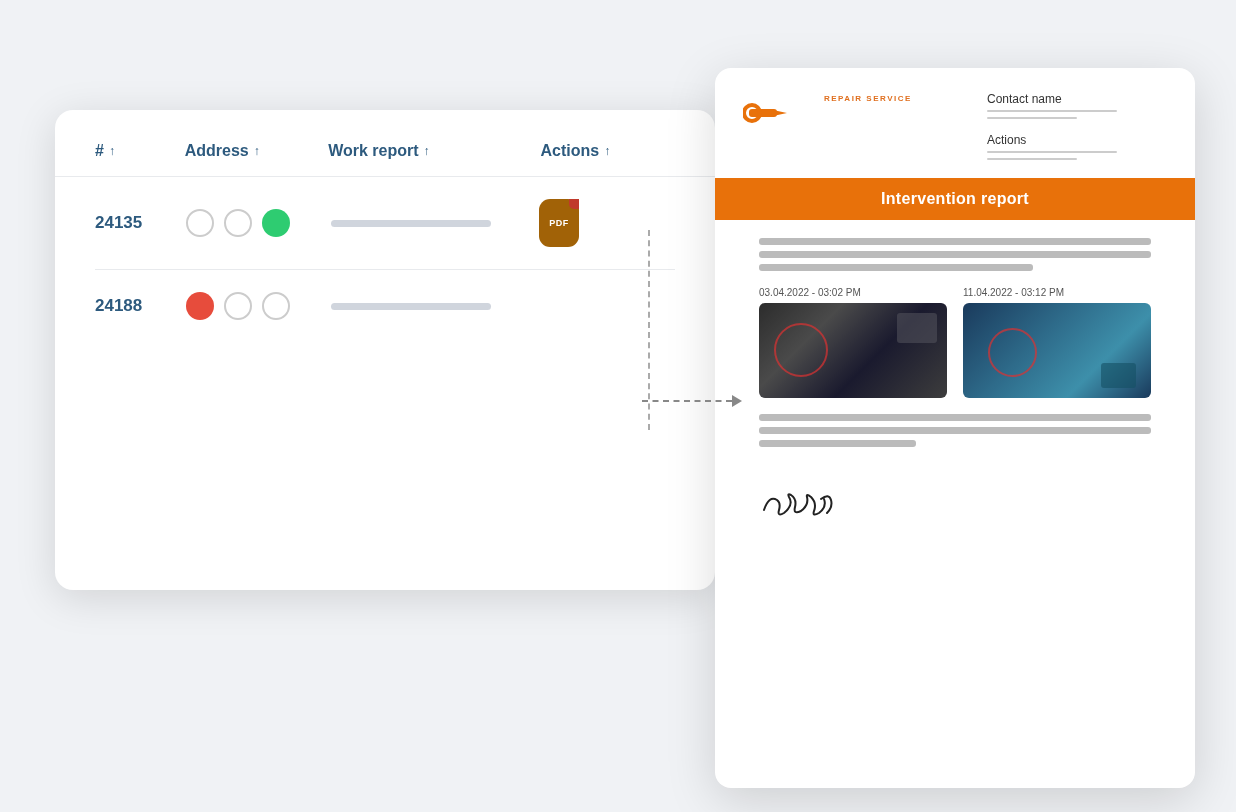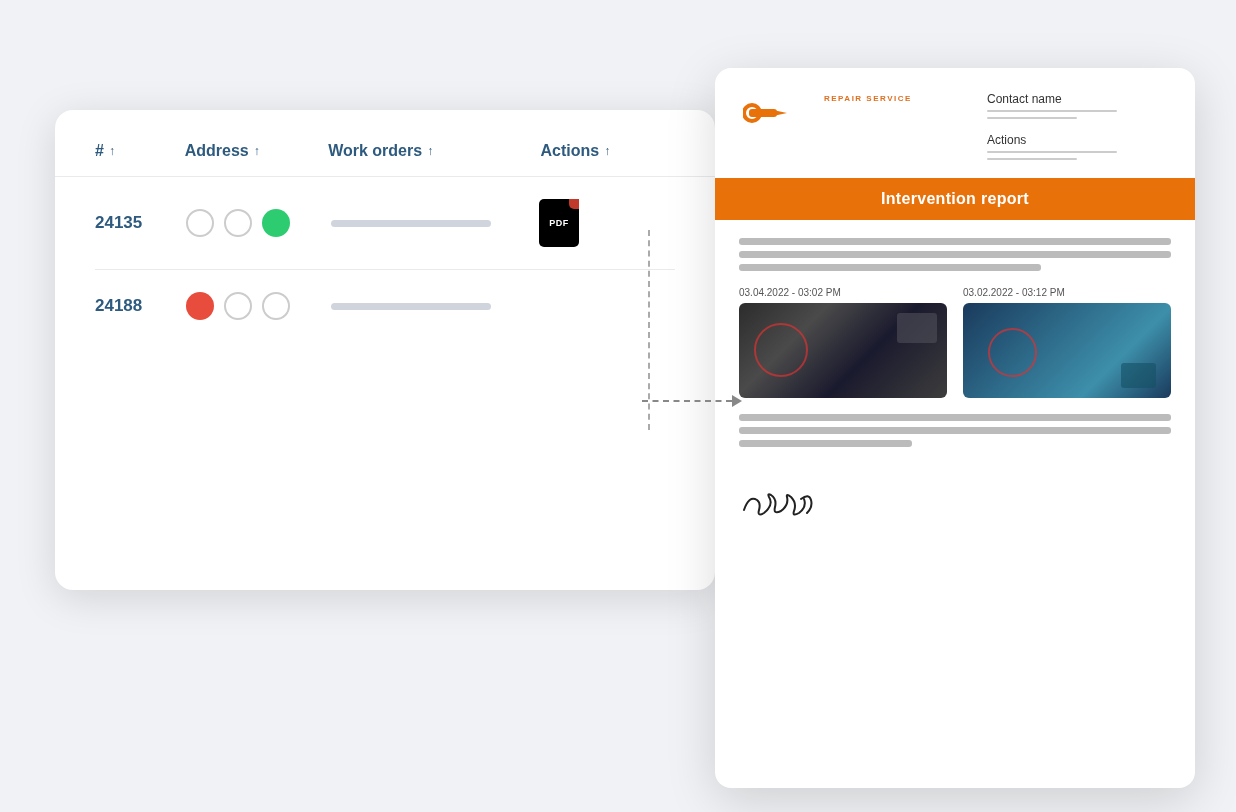--- a/index.html
+++ b/index.html
@@ -103,22 +103,22 @@
 
     .cell-actions {
       width: 150px;
       display: flex;
       align-items: center;
     }
 
     .pdf-icon {
       width: 40px;
       height: 48px;
-      background: #000000;
-      border-radius: 5px;
+      background: #a16207;
+      border-radius: 11px;
       display: flex;
       flex-direction: column;
       align-items: center;
       justify-content: center;
       position: relative;
       color: #fff;
       font-size: 10px;
       font-weight: 700;
     }
     .pdf-icon::before {
@@ -244,21 +244,21 @@
       background: #e8710a;
       padding: 12px 8px;
       text-align: center;
       color: #fff;
       font-size: 16px;
       font-weight: 600;
       letter-spacing: 0.3px;
     }
 
     .report-body {
-      padding: 18px 24px;
+      padding: 18px 44px;
     }
 
     .report-text-block {
       margin-bottom: 16px;
     }
 
     .blurred-text {
       height: 7px;
       background: #bbb;
       border-radius: 3px;
@@ -369,21 +369,21 @@
   <div class="table-header">
     <div class="th th-num">
       <span>#</span>
       <span class="sort-arrow">↑</span>
     </div>
     <div class="th th-status">
       <span>Address</span>
       <span class="sort-arrow">↑</span>
     </div>
     <div class="th th-workorders">
-      <span>Work orders</span>
+      <span>Work report</span>
       <span class="sort-arrow">↑</span>
     </div>
     <div class="th th-actions">
       <span>Actions</span>
       <span class="sort-arrow">↑</span>
     </div>
   </div>
 
   <div class="table-body">
 
@@ -477,21 +477,21 @@
     </div>
 
     <div class="photos-section">
       <div class="photo-container">
         <div class="photo-timestamp">03.04.2022 - 03:02 PM</div>
         <div class="photo-box">
           <div class="photo-engine"></div>
         </div>
       </div>
       <div class="photo-container">
-        <div class="photo-timestamp">03.02.2022 - 03:12 PM</div>
+        <div class="photo-timestamp">11.04.2022 - 03:12 PM</div>
         <div class="photo-box">
           <div class="photo-pump"></div>
         </div>
       </div>
     </div>
 
     <div class="report-text-block2">
       <div class="blurred-text full"></div>
       <div class="blurred-text full"></div>
       <div class="blurred-text partial" style="width:40%"></div>

